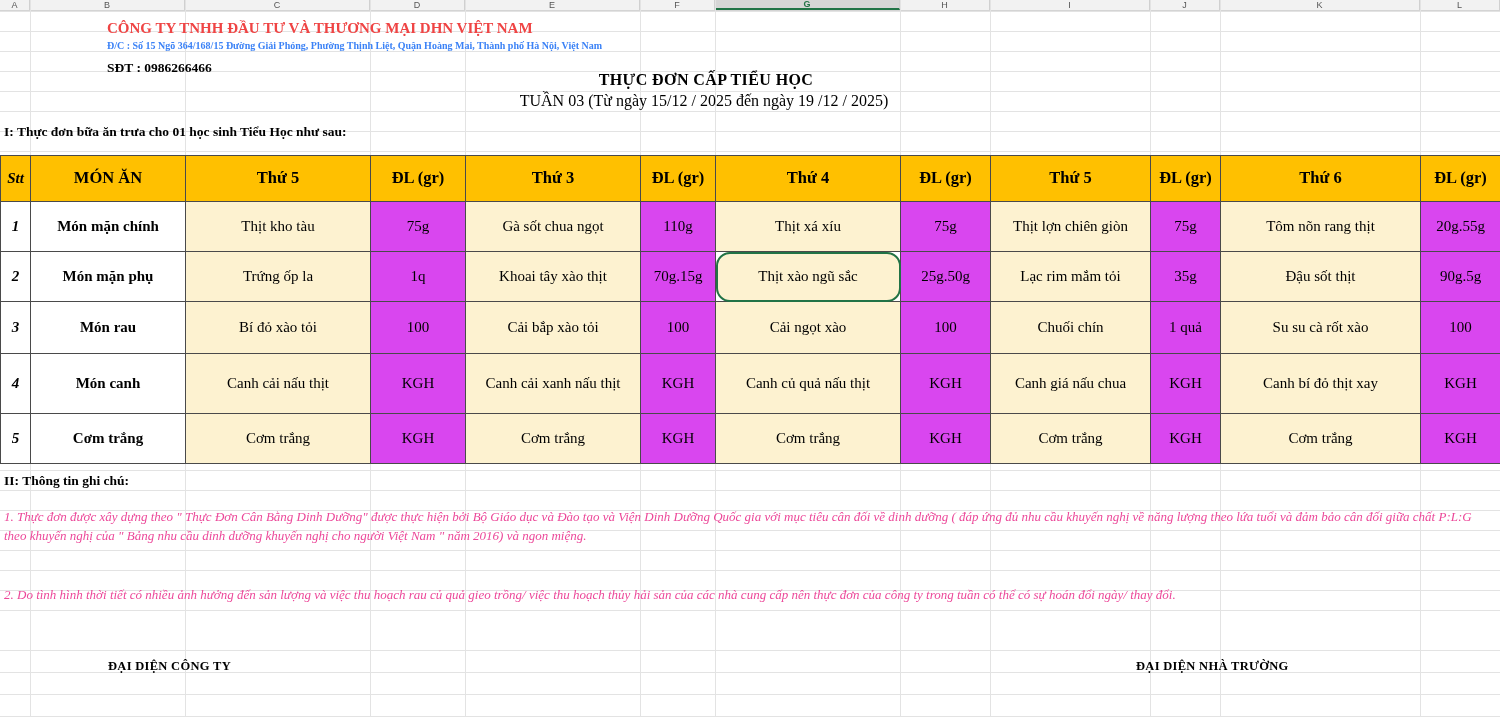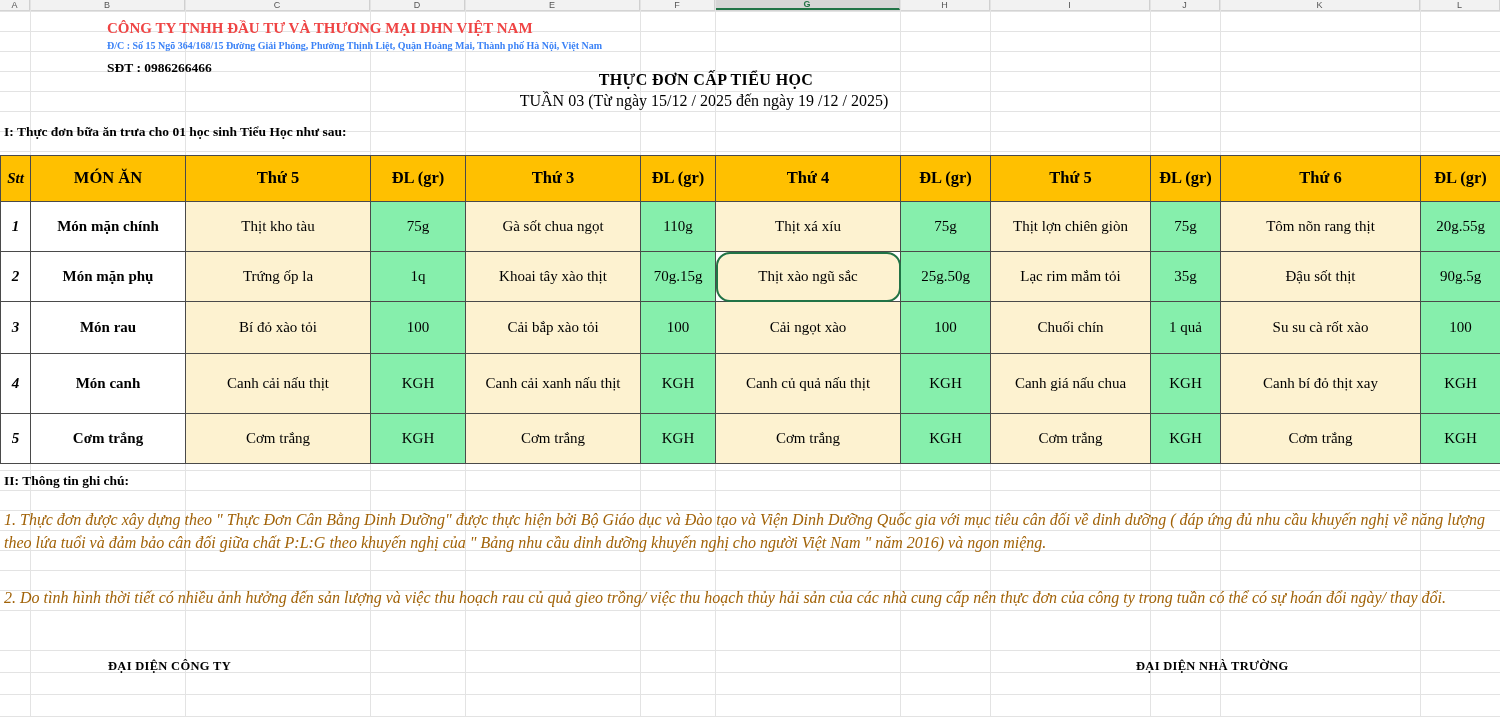--- a/index.html
+++ b/index.html
@@ -135,37 +135,37 @@
   }
   td.stt {
     font-style: italic; font-weight: bold; font-size: 15px;
     background: #ffffff;
   }
   td.rowname {
     font-weight: bold; font-size: 15px;
     background: #ffffff;
   }
   td.dish { background: #FDF2D0; }
-  td.qty  { background: #86efac; }
+  td.qty  { background: #d946ef; }
   td.selected-cell {
     outline: 2px solid #217346;
     outline-offset: -2px;
     border-radius: 14px;
   }
   tr.r1 td, tr.r2 td, tr.r5 td { height: 50px; }
   tr.r3 td { height: 52px; }
   tr.r4 td { height: 60px; }
   td.small { font-size: 13.5px; margin-left: 47px; }
 
   
   .note {
     position: absolute;
     font-style: italic;
-    font-size: 16px;
-    color: #a16207;
+    font-size: 13px;
+    color: #ec4899;
     line-height: 1.45;
   }
   .note-1 { left: 4px; top: 508px; width: 1490px; }
   .note-2 { left: 4px; top: 586px; width: 1490px; }
 
   
   .sig {
     position: absolute;
     font-weight: bold;
     font-size: 12.5px;

